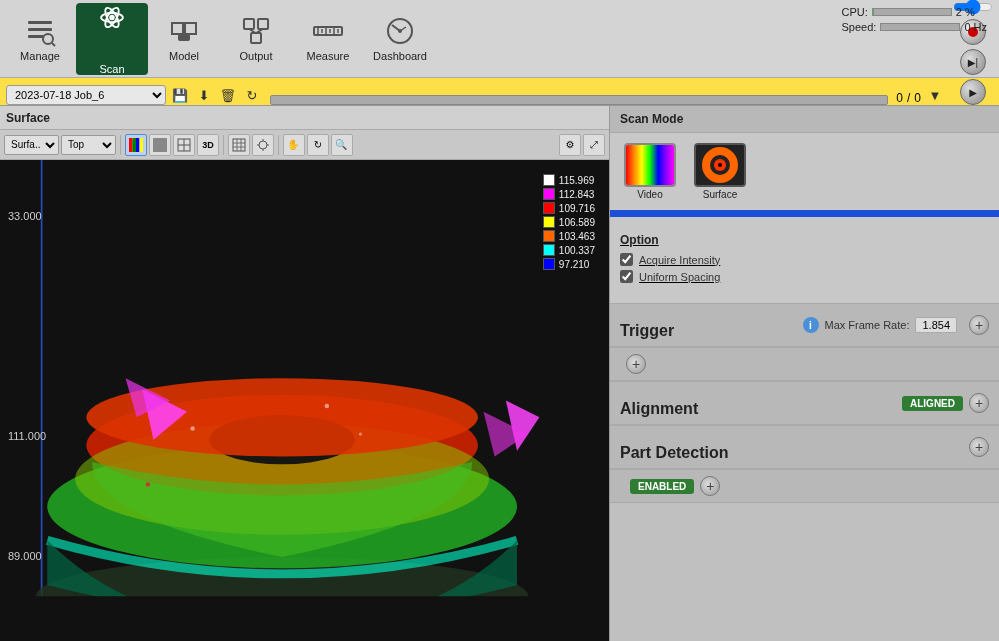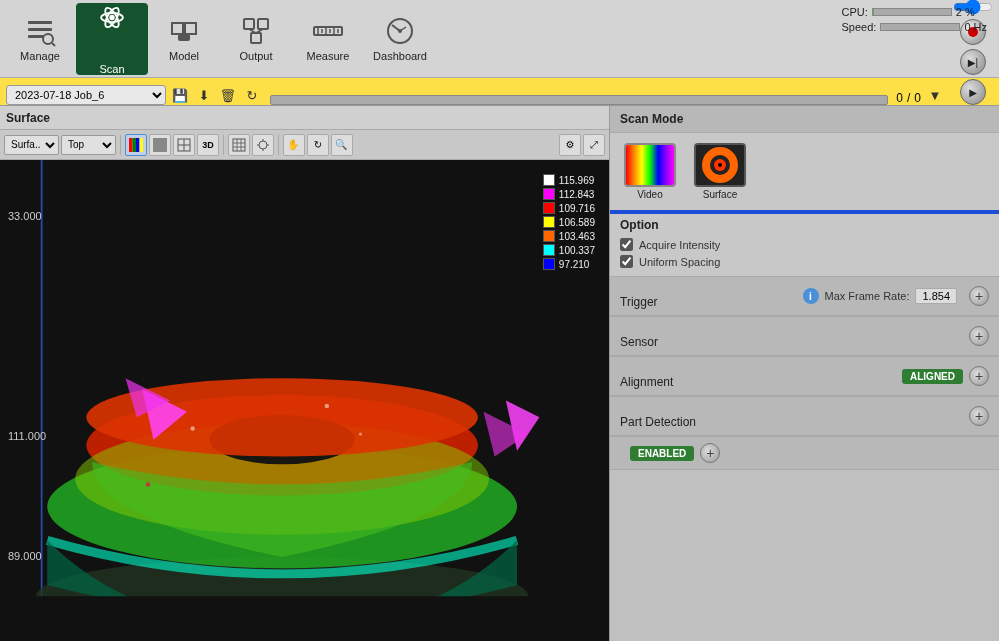--- a/index.html
+++ b/index.html
@@ -222,22 +222,23 @@
       margin-bottom: 2px;
       display: flex; align-items: center; justify-content: center;
       overflow: hidden;
     }
     .scan-mode-icon.selected {
       border-color: #555;
       background: #333;
     }
 
     #option-section {
-      padding: 4px 10px;
-      border-top: 4px solid #1d4ed8;
+      padding: 16px 10px;
+      border-top: 7px solid #1d4ed8;
+      text-decoration: underline;
     }
     .option-title {
       font-size: 12px;
       font-weight: bold;
       color: #222;
       margin-bottom: 6px;
     }
     .checkbox-row {
       display: flex;
       align-items: center;
@@ -254,22 +255,22 @@
       display: flex;
       align-items: center;
       background: #b8b8b8;
       border-top: 1px solid #aaa;
       border-bottom: 1px solid #aaa;
       padding: 6px 10px;
       cursor: pointer;
       min-height: 34px;
     }
     .section-title {
-      font-size: 12px;
-      font-weight: normal;
+      font-size: 16px;
+      font-weight: bold;
       color: #222;
       flex: 1;
       margin-top: 12px;
     }
     .section-badge {
       padding: 2px 8px;
       border-radius: 3px;
       font-size: 10px;
       font-weight: bold;
       color: white;
@@ -634,21 +635,20 @@
 
     <div class="trigger-row">
       <span class="section-title">Trigger</span>
       <div class="info-icon">i</div>
       <span class="mfr-label">Max Frame Rate:</span>
       <span class="mfr-value">1.854</span>
       <div class="section-plus">+</div>
     </div>
 
     <div class="section-row">
-      <span class="section-title">Sensor</span>
       <div class="section-plus">+</div>
     </div>
 
     <div class="section-row">
       <span class="section-title">Alignment</span>
       <span class="section-badge badge-aligned">ALIGNED</span>
       <div class="section-plus">+</div>
     </div>
 
     <div class="section-row">

